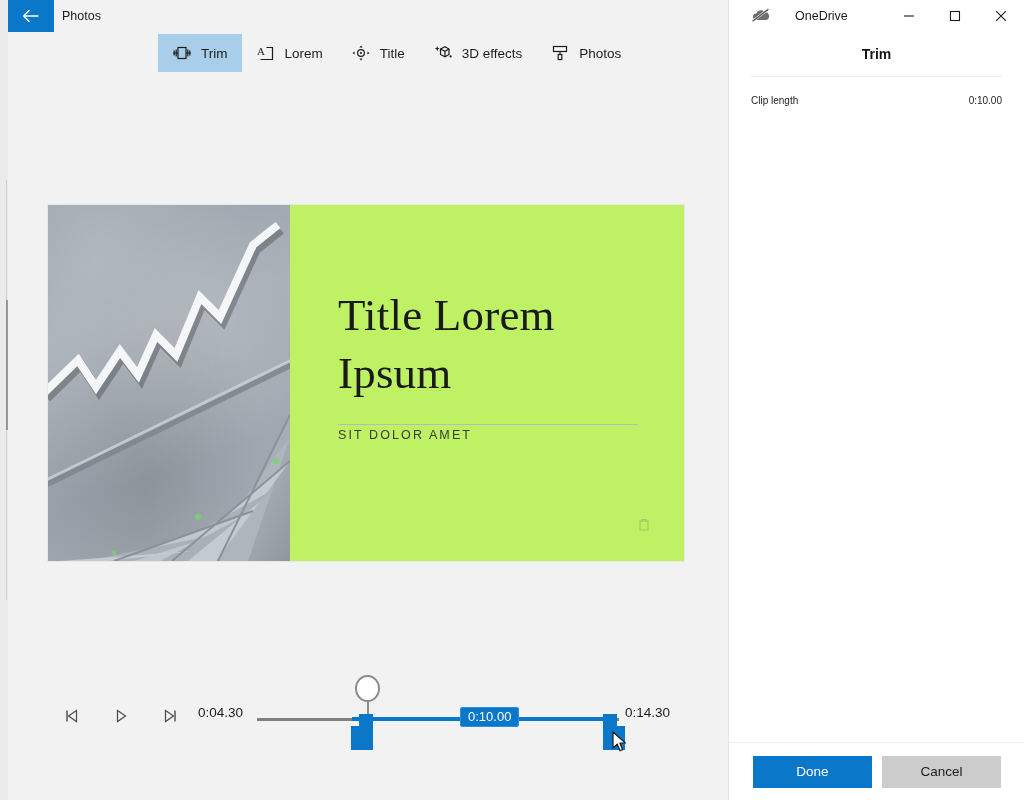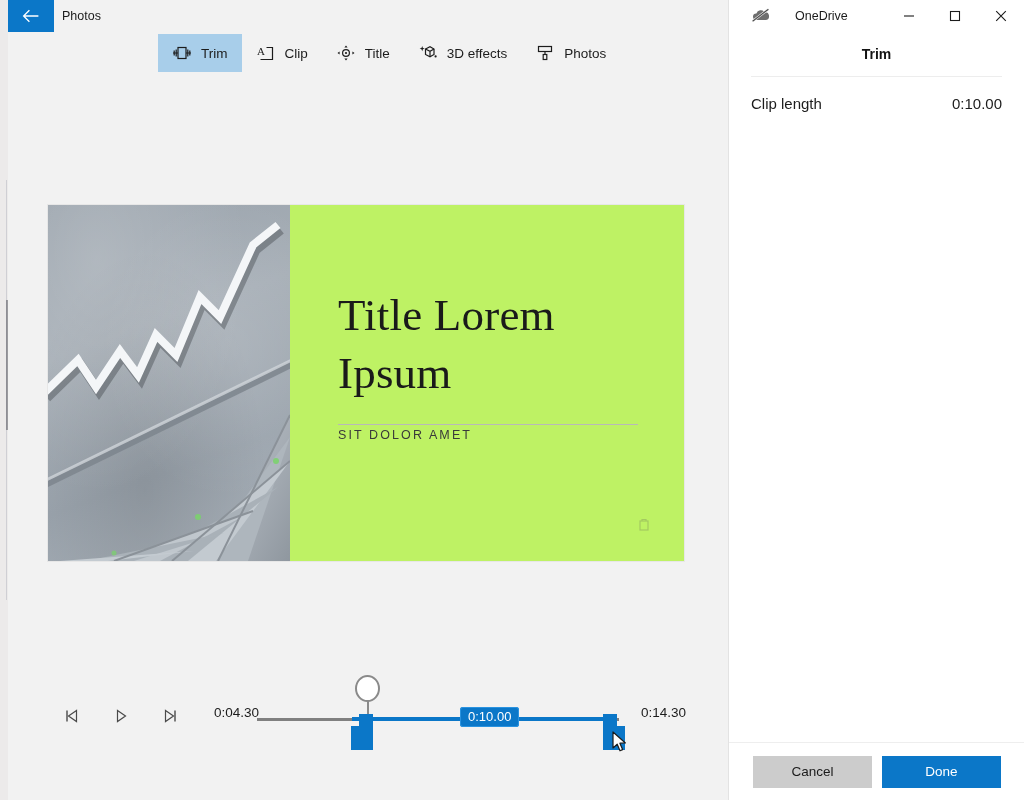--- a/index.html
+++ b/index.html
@@ -98,21 +98,21 @@
   }
 
   
   .timeline { position: absolute; left: 0; top: 660px; width: 728px; height: 110px; }
   .playctl { position: absolute; top: 48px; display: flex; align-items: center; cursor: pointer; }
   .pc-prev { left: 56px; }
   .pc-play { left: 104px; }
   .pc-next { left: 152px; }
 
   .t-label {
-    position: absolute; top: 45px; font-size: 13.5px; color: #1c1c1c; white-space: nowrap; margin-left: 16px;
+    position: absolute; top: 45px; font-size: 13.5px; color: #1c1c1c; white-space: nowrap;
   }
   .t-start { left: 190px; }
   .t-end   { left: 617px; }
 
   .track-line {
     position: absolute; left: 249px; top: 58px; width: 362px; height: 3px;
     background: #808080;
   }
   .track-sel {
     position: absolute; left: 344px; top: 57px; width: 262px; height: 4px;
@@ -161,21 +161,21 @@
 
   .panel-title {
     height: 44px; display: flex; align-items: center; justify-content: center;
     font-size: 14px; font-weight: bold; color: #141414;
   }
   .panel-div { margin: 0 22px; height: 1px; background: #ededed; }
 
   .row {
     display: flex; align-items: center; justify-content: space-between;
     padding: 18px 22px 0 22px;
-    font-size: 15px; color: #1c1c1c;
+    font-size: 10px; color: #1c1c1c;
   }
 
   .panel-actions {
     position: absolute; left: 0; bottom: 0; width: 296px; height: 58px;
     display: flex; align-items: center; gap: 10px; padding: 0 24px;
     border-top: 1px solid #eeeeee; background: #ffffff;
   }
   .btn {
     flex: 1; height: 32px; font-size: 13.5px; cursor: pointer;
     display: flex; align-items: center; justify-content: center;
@@ -218,21 +218,21 @@
         <span>Trim</span>
       </div>
 
       <div class="tb-item">
         <span class="tb-icon">
           <svg width="20" height="17" viewBox="0 0 20 17">
             <text x="1" y="10" font-family="Liberation Serif, serif" font-size="11" fill="#1c1c1c">A</text>
             <path d="M10.5 2.5 H16.5 V8.5 M16.5 8.5 V14.5 H4.5" fill="none" stroke="#1c1c1c" stroke-width="1.2"></path>
           </svg>
         </span>
-        <span>Clip</span>
+        <span>Lorem</span>
       </div>
 
       <div class="tb-item">
         <span class="tb-icon">
           <svg width="20" height="18" viewBox="0 0 20 18">
             <circle cx="10" cy="9" r="3.4" fill="none" stroke="#1c1c1c" stroke-width="1.2"></circle>
             <circle cx="10" cy="9" r="1.1" fill="#1c1c1c"></circle>
             <path d="M10 1.5 L8.4 3.6 H11.6 Z M10 16.5 L8.4 14.4 H11.6 Z M1.5 9 L3.6 7.4 V10.6 Z M18.5 9 L16.4 7.4 V10.6 Z" fill="#1c1c1c"></path>
           </svg>
         </span>
@@ -397,18 +397,18 @@
 
     <div class="panel-title">Trim</div>
     <div class="panel-div"></div>
 
     <div class="row">
       <span>Clip length</span>
       <span>0:10.00</span>
     </div>
 
     <div class="panel-actions">
+      <button class="btn btn-primary">Done</button>
       <button class="btn btn-secondary">Cancel</button>
-      <button class="btn btn-primary">Done</button>
     </div>
 
   </div>
 </div>
 
 </body></html>

